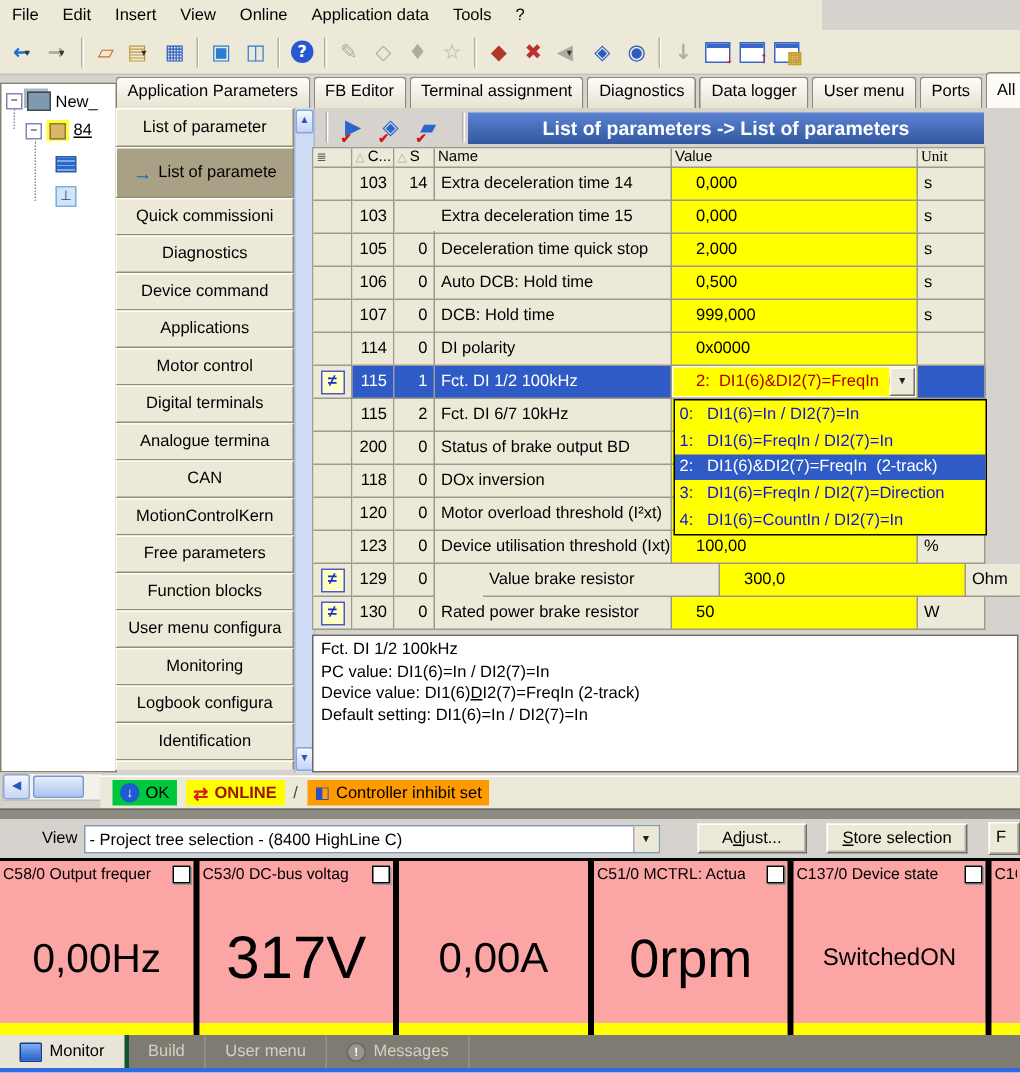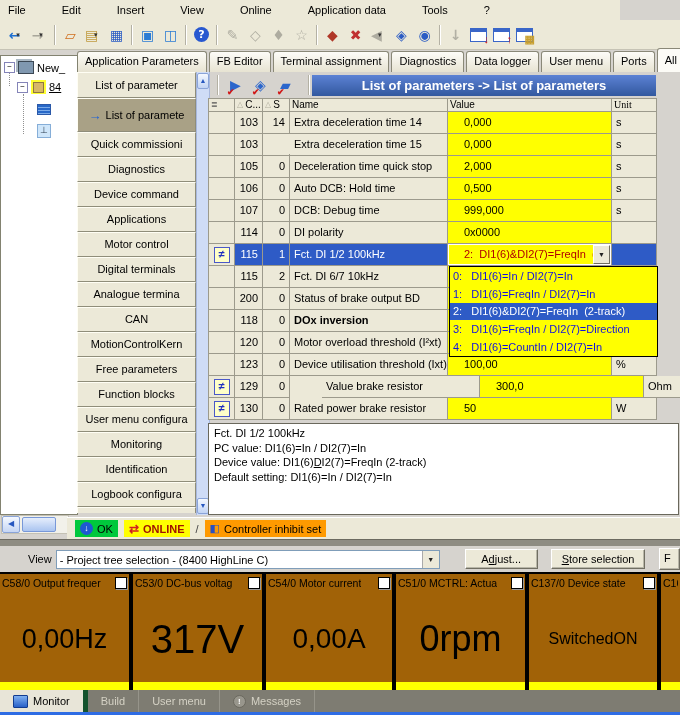--- a/index.html
+++ b/index.html
@@ -3,22 +3,22 @@
 <meta charset="utf-8">
 <style>
   html,body{margin:0;padding:0;}
   body{
     position:relative;width:680px;height:715px;overflow:hidden;
     background:#d6d3ce;font-family:"Liberation Sans",sans-serif;font-size:11px;color:#000;
   }
   u{text-decoration:underline;}
 
   
-  #menubar{position:absolute;left:0;top:0;width:620px;height:20px;background:#ece9d8;
-    border-bottom:1px solid #d2cfc1;display:flex;align-items:center;gap:20px;}
+  #menubar{position:absolute;left:0;top:0;width:548px;height:20px;background:#ece9d8;
+    border-bottom:1px solid #d2cfc1;display:flex;align-items:center;}
   .menu-item{padding:0 8px;height:20px;line-height:20px;white-space:nowrap;}
 
   
   #toolbar{position:absolute;left:0;top:20px;width:680px;height:29px;background:#ece9d8;
     display:flex;align-items:center;padding-left:5px;border-bottom:1px solid #c6c3b5;}
   .tb{width:23px;height:22px;display:flex;align-items:center;justify-content:center;flex:none;}
   .tb-glyph{font-family:"DejaVu Sans",sans-serif;font-size:14px;font-weight:bold;line-height:1;}
   .tb-round{width:15px;height:15px;border-radius:50%;font-size:11px;display:flex;align-items:center;justify-content:center;}
   .tb-caret{font-size:7px;color:#333;margin-left:-4px;width:8px;flex:none;}
   .tb-caret::before{content:"▾";}
@@ -149,33 +149,33 @@
   .dd-btn::before{content:"▼";}
   .xpbtn{height:20px;background:#ece9d8;border:1px solid;border-color:#fff #706e62 #706e62 #fff;
     box-shadow:inset -1px -1px 0 #b8b6a8;padding:0 10px;line-height:18px;white-space:nowrap;}
   #adjust-btn{margin-left:25px;width:73px;text-align:center;box-sizing:border-box;}
   #store-btn{margin-left:13px;width:94px;text-align:center;box-sizing:border-box;}
   #partial-btn{position:absolute;right:0;width:15px;padding:0 0 0 4px;overflow:hidden;}
 
   
   #monitor{position:absolute;left:0;top:572px;width:680px;height:118px;background:#000;
     display:flex;gap:4px;padding:2px 0;box-sizing:border-box;}
-  .mpanel{position:relative;background:#a16207;height:124px;overflow:hidden;flex:none;}
+  .mpanel{position:relative;background:#fca5a5;height:124px;overflow:hidden;flex:none;}
   .mhead{height:16px;display:flex;justify-content:space-between;align-items:center;padding:1px 2px 0 2px;
     font-size:10.5px;white-space:nowrap;overflow:hidden;}
   .mhtxt{overflow:hidden;}
   .mbox{width:10px;height:10px;border:1px solid #000;background:#fff;flex:none;box-shadow:1px 1px 0 #999;}
   .mval{position:absolute;left:0;right:0;top:26px;bottom:20px;display:flex;align-items:center;justify-content:center;
     white-space:nowrap;overflow:hidden;}
   .mybar{position:absolute;left:0;right:0;bottom:0;height:16px;background:#ffff00;}
 
   
   #btabs{position:absolute;left:0;top:690px;width:680px;height:22px;background:#7e7c72;display:flex;align-items:stretch;}
   .btab{display:flex;align-items:center;gap:5px;padding:0 13px;color:#d4d1c4;border-right:1px solid #96948a;white-space:nowrap;}
-  .btab.active{background:#e8e5d8;color:#000;border-right:5px solid #14532d;}
+  .btab.active{background:#e8e5d8;color:#000;border-right:3px solid #14532d;}
   .bt-mon{width:13px;height:11px;background:linear-gradient(#7fb0f0,#2860c8);border:1px solid #123c90;border-radius:1px;}
   .bt-msg{width:11px;height:11px;border-radius:50%;background:#98968c;border:1px solid #6a685e;color:#fff;
     font-size:8px;font-weight:bold;line-height:11px;text-align:center;}
   .bt-msg::before{content:"!";}
 
   #bluestrip{position:absolute;left:0;top:712px;width:680px;height:3px;background:#2e6ce4;}
 </style>
 </head>
 <body>
 
@@ -352,24 +352,24 @@
     <div class="side-item">
       <span>Function blocks</span>
     </div>
     <div class="side-item">
       <span>User menu configura</span>
     </div>
     <div class="side-item">
       <span>Monitoring</span>
     </div>
     <div class="side-item">
+      <span>Logbook configura</span>
+    </div>
+    <div class="side-item">
       <span>Identification</span>
-    </div>
-    <div class="side-item">
-      <span>Logbook configura</span>
     </div>
     <div class="side-item">
       <span>Debug</span>
     </div>
   </div>
 
 <div id="sidescroll">
   <span class="ss-btn" id="ss-up"></span>
   <span class="ss-btn" id="ss-dn"></span>
 </div>
@@ -446,21 +446,21 @@
       <div class="tcell cnum" style="width: 28px;">106</div>
       <div class="tcell cnum" style="width: 27px;">0</div>
       <div class="tcell cname" style="width: 158px;">Auto DCB: Hold time</div>
       <div class="tcell cval" style="width: 164px;"><span>0,500</span></div>
       <div class="tcell cunit" style="width: 45px;">s</div>
     </div>
     <div class="trow">
       <div class="tcell csel" style="width: 26px;"></div>
       <div class="tcell cnum" style="width: 28px;">107</div>
       <div class="tcell cnum" style="width: 27px;">0</div>
-      <div class="tcell cname" style="width: 158px;">DCB: Debug time</div>
+      <div class="tcell cname" style="width: 158px;">DCB: Hold time</div>
       <div class="tcell cval" style="width: 164px;"><span>999,000</span></div>
       <div class="tcell cunit" style="width: 45px;">s</div>
     </div>
     <div class="trow">
       <div class="tcell csel" style="width: 26px;"></div>
       <div class="tcell cnum" style="width: 28px;">114</div>
       <div class="tcell cnum" style="width: 27px;">0</div>
       <div class="tcell cname" style="width: 158px;">DI polarity</div>
       <div class="tcell cval" style="width: 164px;"><span>0x0000</span></div>
       <div class="tcell cunit" style="width: 45px;"></div>
@@ -490,21 +490,21 @@
       <div class="tcell cnum" style="width: 28px;">200</div>
       <div class="tcell cnum" style="width: 27px;">0</div>
       <div class="tcell cname" style="width: 158px;">Status of brake output BD</div>
       <div class="tcell cval" style="width: 164px;"><span></span></div>
       <div class="tcell cunit" style="width: 45px;"></div>
     </div>
     <div class="trow">
       <div class="tcell csel" style="width: 26px;"></div>
       <div class="tcell cnum" style="width: 28px;">118</div>
       <div class="tcell cnum" style="width: 27px;">0</div>
-      <div class="tcell cname" style="width: 158px; font-weight: bold;">DOx inversion</div>
+      <div class="tcell cname" style="width: 158px;">DOx inversion</div>
       <div class="tcell cval" style="width: 164px;"><span></span></div>
       <div class="tcell cunit" style="width: 45px;"></div>
     </div>
     <div class="trow">
       <div class="tcell csel" style="width: 26px;"></div>
       <div class="tcell cnum" style="width: 28px;">120</div>
       <div class="tcell cnum" style="width: 27px;">0</div>
       <div class="tcell cname" style="width: 158px;">Motor overload threshold (I²xt)</div>
       <div class="tcell cval" style="width: 164px;"><span></span></div>
       <div class="tcell cunit" style="width: 45px;"></div>
@@ -594,24 +594,20 @@
     </div>
     <div class="mpanel" style="width: 129px;">
       <div class="mhead">
         <span class="mhtxt">C53/0 DC-bus voltag</span>
         <span class="mbox"></span>
       </div>
       <div class="mval" style="font-size: 40px;">317V</div>
       <div class="mybar"></div>
     </div>
     <div class="mpanel" style="width: 126px;">
-      <div class="mhead">
-        <span class="mhtxt">C54/0 Motor current</span>
-        <span class="mbox"></span>
-      </div>
       <div class="mval" style="font-size: 28px;">0,00A</div>
       <div class="mybar"></div>
     </div>
     <div class="mpanel" style="width: 129px;">
       <div class="mhead">
         <span class="mhtxt">C51/0 MCTRL: Actua</span>
         <span class="mbox"></span>
       </div>
       <div class="mval" style="font-size: 36px;">0rpm</div>
       <div class="mybar"></div>

